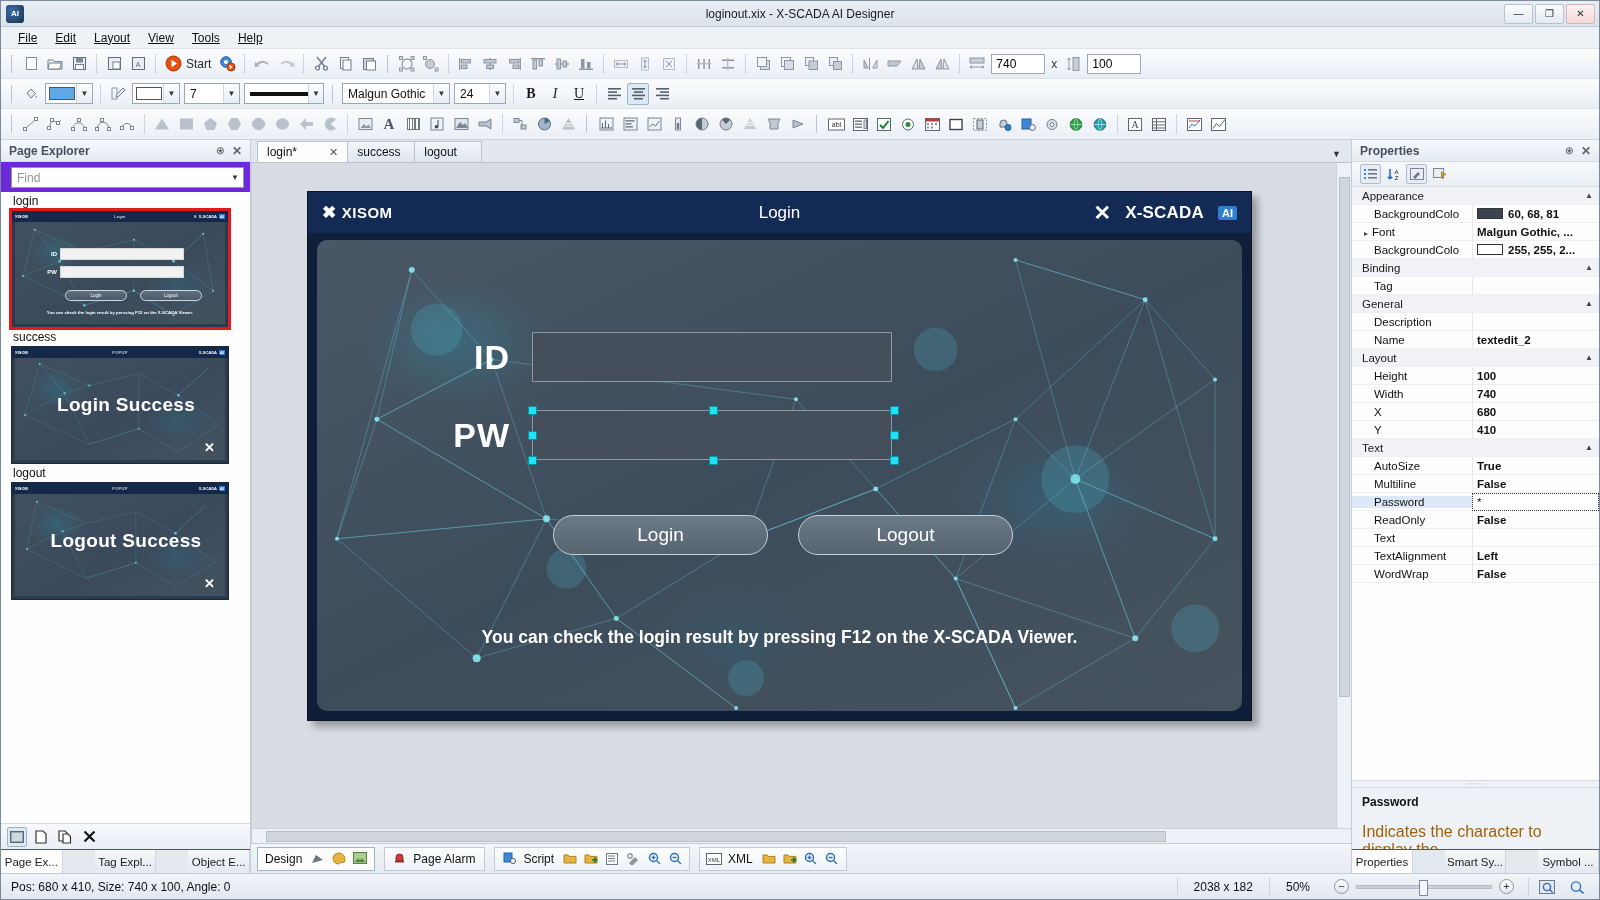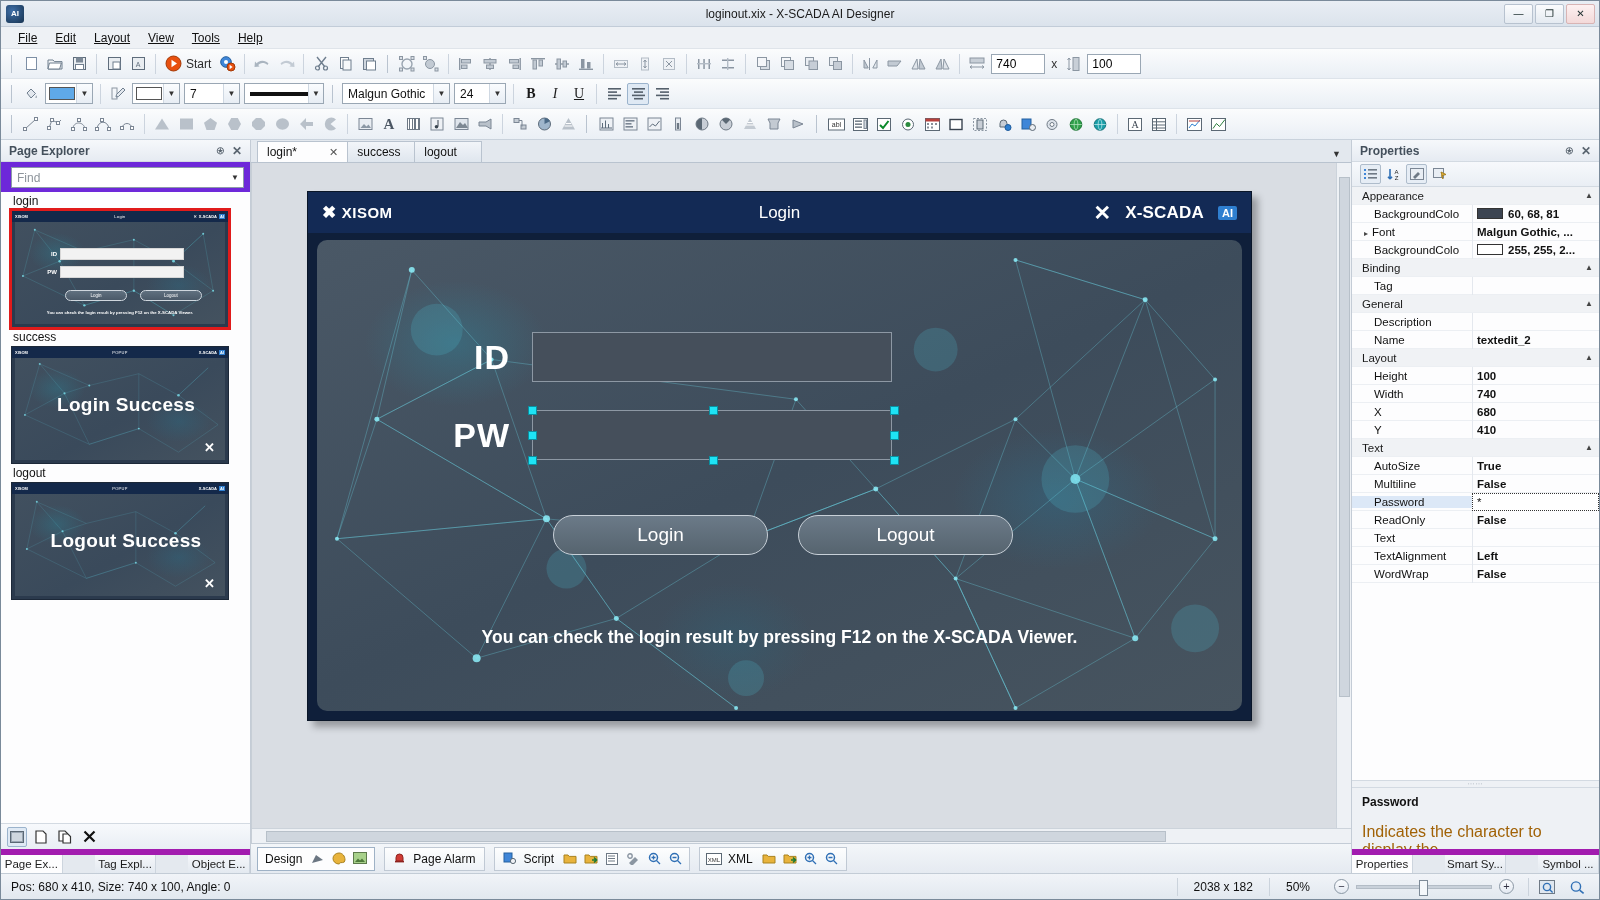--- a/index.html
+++ b/index.html
@@ -181,21 +181,21 @@
     background: linear-gradient(#f7f9fc,#e9eef4);
     border-top: 1px solid #d3dae2; padding-left:6px; gap:4px;
   }
   .pf-btn {
     width:20px; height:20px; display:flex; align-items:center; justify-content:center;
     font-size:13px; color:#444;
   }
   .pf-btn.active { border:1px solid #9bb3cc; background:#dfe9f4; border-radius:2px;}
   .dock-tabs {
     flex:0 0 24px; height:24px; display:flex;
-    background:#e4e9ef; border-top:6px solid #a21caf;gap:32px;
+    background:#e4e9ef; border-top:1px solid #a21caf;gap:32px;
   }
   .dock-tab {
     flex:1 1 0; display:flex; align-items:center; justify-content:center;
     font-size:11.5px; color:#1b1b1b; border-right:1px solid #cdd5de;
     background: linear-gradient(#f5f7fa,#e3e9f0);
   }
   .dock-tab.active { background:#fdfdfe; font-weight:normal; }
 
   
   .center { flex:1 1 auto; display:flex; flex-direction:column; min-width:0; background:#e8ecf1;}

